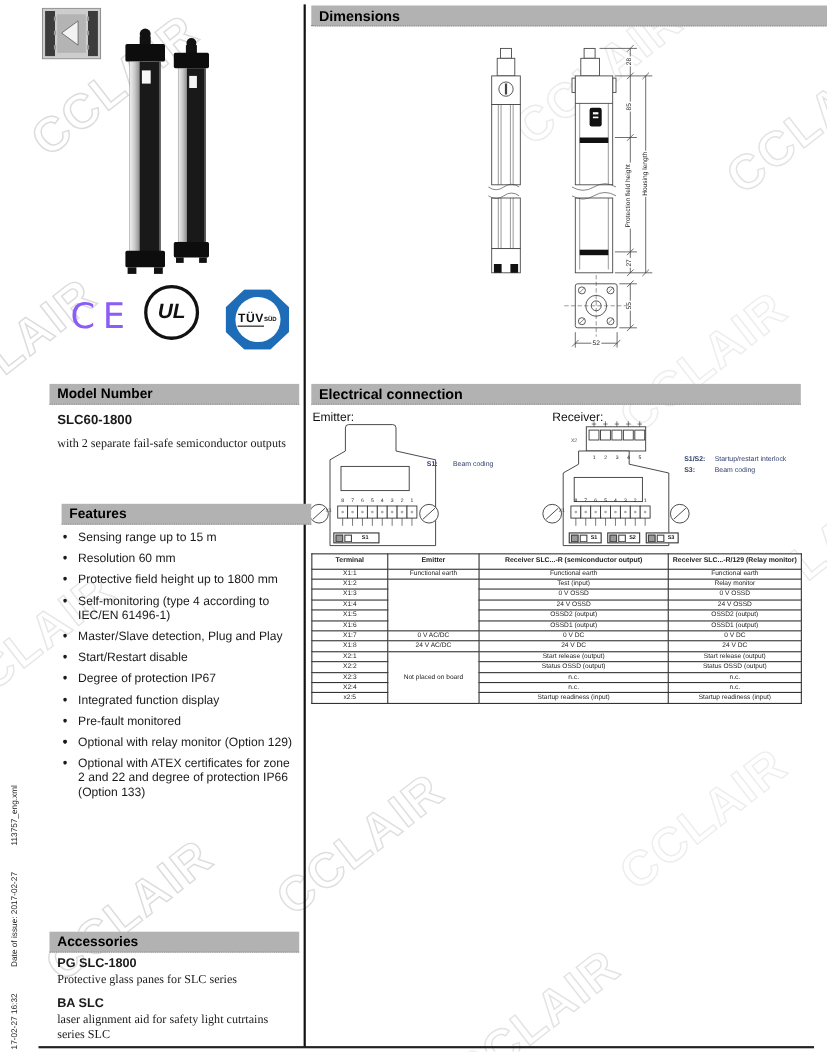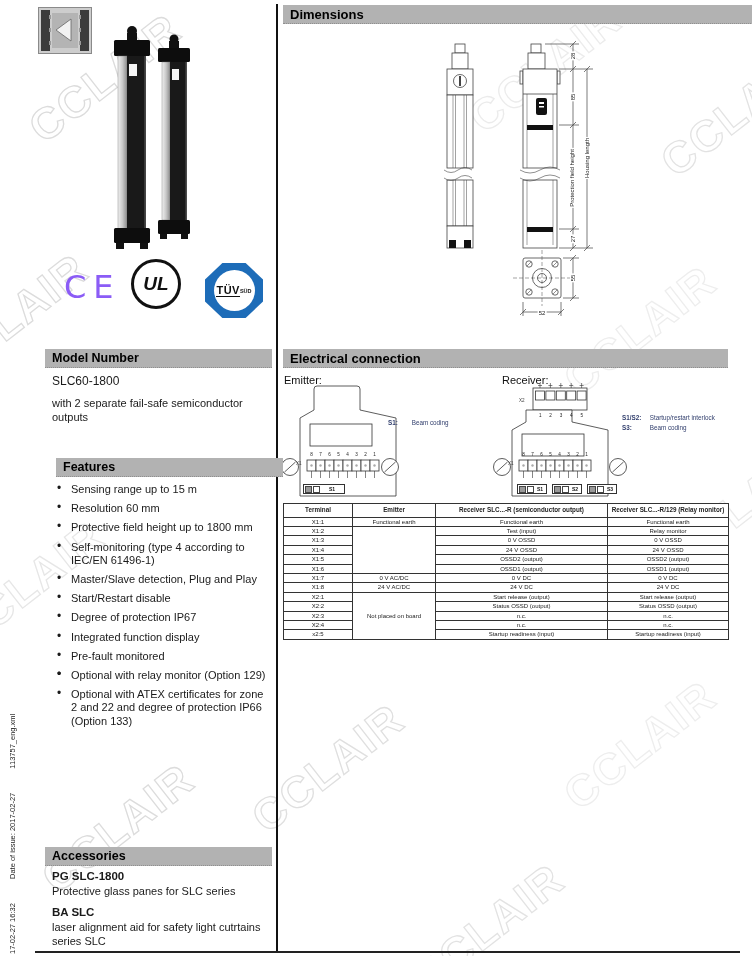--- a/index.html
+++ b/index.html
@@ -20,22 +20,22 @@
   
   .hdr-bar{
     position:absolute;background:#b2b2b2;color:#000;
     font-weight:bold;font-size:12.5px;line-height:19px;height:19px;
     padding-left:7px;box-sizing:border-box;
     border-bottom:1px dotted #8f8f8f;
   }
   .divider-v{position:absolute;left:276px;top:4px;width:2px;height:948px;background:#111;}
   .bottom-rule{position:absolute;left:35px;top:951px;width:705px;height:1.5px;background:#222;}
   
-  .model-name{position:absolute;font-size:12px;font-weight:normal;text-align:center;}
-  .body-txt{position:absolute;font-size:11px;line-height:13.5px;}
+  .model-name{position:absolute;font-size:12px;font-weight:bold;text-align:center;}
+  .body-txt{position:absolute;font-size:11px;line-height:13.5px;font-family:Liberation Serif, serif;}
   .features-list{position:absolute;left:57px;top:483px;width:213px;margin:0;padding:0;list-style:none;font-size:11px;line-height:13.2px;}
   .features-list li{position:relative;padding-left:14px;margin-bottom:6px;}
   .features-list .blt{position:absolute;left:0;top:-1px;font-size:12px;}
   .acc-name{position:absolute;font-size:11.5px;font-weight:bold;}
   
   .ce-mark{position:absolute;left:64px;top:268px;font-size:32px;letter-spacing:7px;font-family:"DejaVu Sans",sans-serif;color:#8b5cf6;}
   .ul-mark{position:absolute;left:131px;top:259px;width:44px;height:44px;border:3.5px solid #111;border-radius:50%;
     display:flex;align-items:center;justify-content:center;font-weight:bold;font-style:italic;font-size:19px;color:#111;}
   .tuv-oct{position:absolute;left:205px;top:263px;width:58px;height:55px;background:#1d6cb8;
     clip-path:polygon(30% 0,70% 0,100% 30%,100% 70%,70% 100%,30% 100%,0 70%,0 30%);

